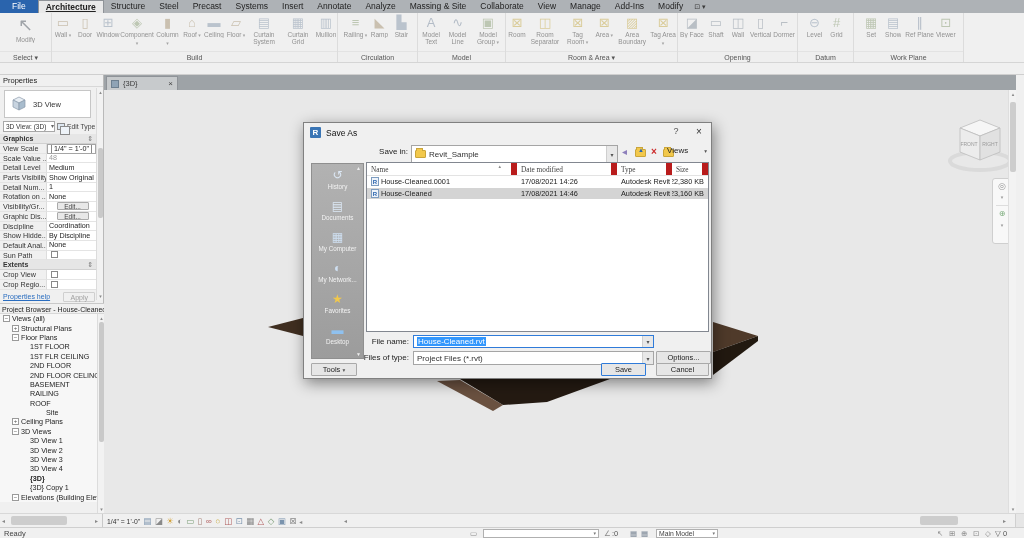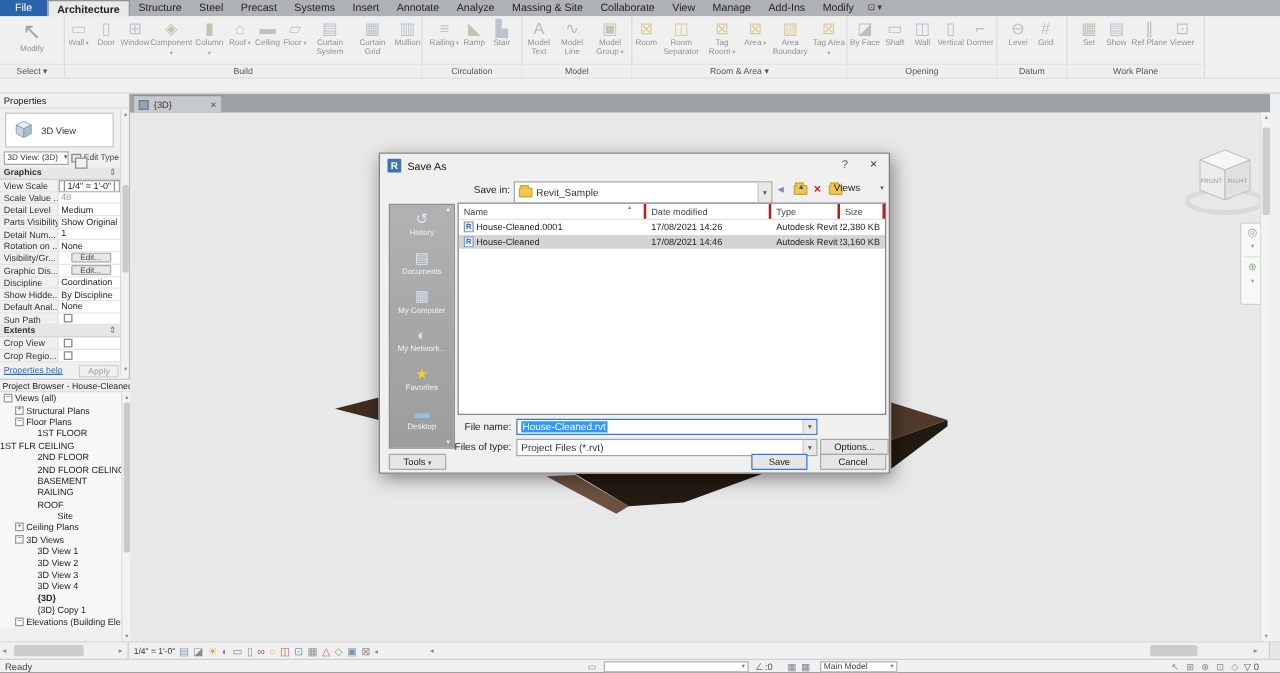--- a/index.html
+++ b/index.html
@@ -4,21 +4,21 @@
 <style>
   html,body{margin:0;padding:0;background:#555;}
   *{box-sizing:border-box;}
   .app{position:relative;width:1024px;height:538px;background:#f0f0f0;overflow:hidden;
        font-family:"Liberation Sans","DejaVu Sans",sans-serif;color:#333;-webkit-font-smoothing:antialiased;}
 
   
   .tabbar{position:absolute;left:0;top:0;width:1024px;height:13px;background:#aeb2b6;display:flex;align-items:stretch;}
   .rtab{font-size:8.5px;line-height:13px;padding:0 7px;color:#222;white-space:nowrap;cursor:default;}
   .rtab.file{background:#2a64ad;color:#fff;padding:0 12px;}
-  .rtab.active{background:#e9e9e9;border:1px solid #8f9398;border-bottom:none;font-weight:bold;}
+  .rtab.active{background:#e9e9e9;border:1px solid #8f9398;border-bottom:none;font-weight:bold;text-decoration:underline;}
   .tab-extra{font-size:7px;color:#3a3a3a;line-height:13px;padding-left:4px;}
 
   
   .ribbon{position:absolute;left:0;top:13px;width:1024px;height:50px;background:#f0f0f0;border-bottom:1px solid #d5d5d5;display:flex;}
   .rpanel{position:relative;border-right:1px solid #dcdcdc;display:flex;flex-direction:column;flex:0 0 auto;}
   .rpanel-buttons{flex:1;display:flex;align-items:flex-start;justify-content:center;padding-top:1px;opacity:.62;}
   .rbtn{min-width:22px;max-width:34px;padding:0 1px;display:flex;flex-direction:column;align-items:center;cursor:default;}
   .rbtn-icon{font-size:13px;line-height:17px;height:17px;}
   .rbtn.big .rbtn-icon{font-size:18px;line-height:22px;height:22px;}
   .rbtn-label{font-size:6.5px;line-height:1.12;text-align:center;color:#555;max-height:15px;overflow:hidden;}
@@ -111,21 +111,21 @@
   .folder::before{content:"";position:absolute;left:0;top:-3px;width:5px;height:2px;background:#f2c84b;border:1px solid #caa53a;border-bottom:none;}
   .tb-icon{position:absolute;top:2px;font-size:10px;line-height:12px;}
   .views-btn{position:absolute;left:363px;top:2px;display:flex;gap:16px;align-items:center;color:#222;}
   .views-btn .dd2{font-size:5.5px;color:#555;}
   .places{position:absolute;left:7px;top:40px;width:53px;height:196px;background:linear-gradient(#b2b2b2,#9c9c9c);border:1px solid #8f8f8f;overflow:hidden;}
   .place{height:31px;display:flex;flex-direction:column;align-items:center;justify-content:center;color:#f2f2f2;font-size:6.3px;gap:1px;}
   .place .pic{font-size:12px;line-height:13px;}
   .places .pa{position:absolute;right:2px;font-size:5px;color:#eee;}
   .filearea{position:absolute;left:62px;top:39px;width:343px;height:170px;background:#fff;border:1px solid #828790;overflow:hidden;}
   .fhead{display:flex;height:13px;border-bottom:1px solid #e3e3e3;color:#444;font-size:7.3px;}
-  .fhead .fc{padding:2px 0 0 4px;border-right:2px solid #b91c1c;position:relative;white-space:nowrap;overflow:hidden;}
+  .fhead .fc{padding:2px 0 0 4px;border-right:6px solid #b91c1c;position:relative;white-space:nowrap;overflow:hidden;font-family:Liberation Serif, serif;}
   .fhead .sort{position:absolute;right:10px;top:0;font-size:5px;color:#888;}
   .frow{display:flex;height:11.5px;align-items:center;font-size:7.3px;color:#222;}
   .frow.sel{background:#d4d4d4;}
   .frow .fc{padding-left:4px;white-space:nowrap;overflow:hidden;display:flex;align-items:center;gap:2px;}
   .frow .fc.size{text-align:right;justify-content:flex-end;padding-right:4px;}
   .rvt-ico{flex:0 0 8px;width:8px;height:9px;background:#eef3fa;border:1px solid #7d9cc0;font-size:6px;line-height:8px;color:#2a64ad;text-align:center;font-weight:bold;}
   .fname-row,.ftype-row{position:absolute;left:0;width:100%;height:14px;}
   .fname-row{top:211px;}
   .ftype-row{top:227px;padding-left:41px;}
   .fname-row label,.ftype-row label{position:absolute;left:10px;top:3px;width:95px;text-align:right;color:#222;}
@@ -486,21 +486,21 @@
             <span class="ebox">+</span>
             <span>Structural Plans</span>
           </div>
           <div class="titem" style="padding-left: 12px;">
             <span class="ebox">−</span>
             <span>Floor Plans</span>
           </div>
           <div class="titem" style="padding-left: 30px;">
             <span>1ST FLOOR</span>
           </div>
-          <div class="titem" style="">
+          <div class="titem" style="padding-left: 30px;">
             <span>1ST FLR CEILING</span>
           </div>
           <div class="titem" style="padding-left: 30px;">
             <span>2ND FLOOR</span>
           </div>
           <div class="titem" style="padding-left: 30px;">
             <span>2ND FLOOR CELING</span>
           </div>
           <div class="titem" style="padding-left: 30px;">
             <span>BASEMENT</span>

